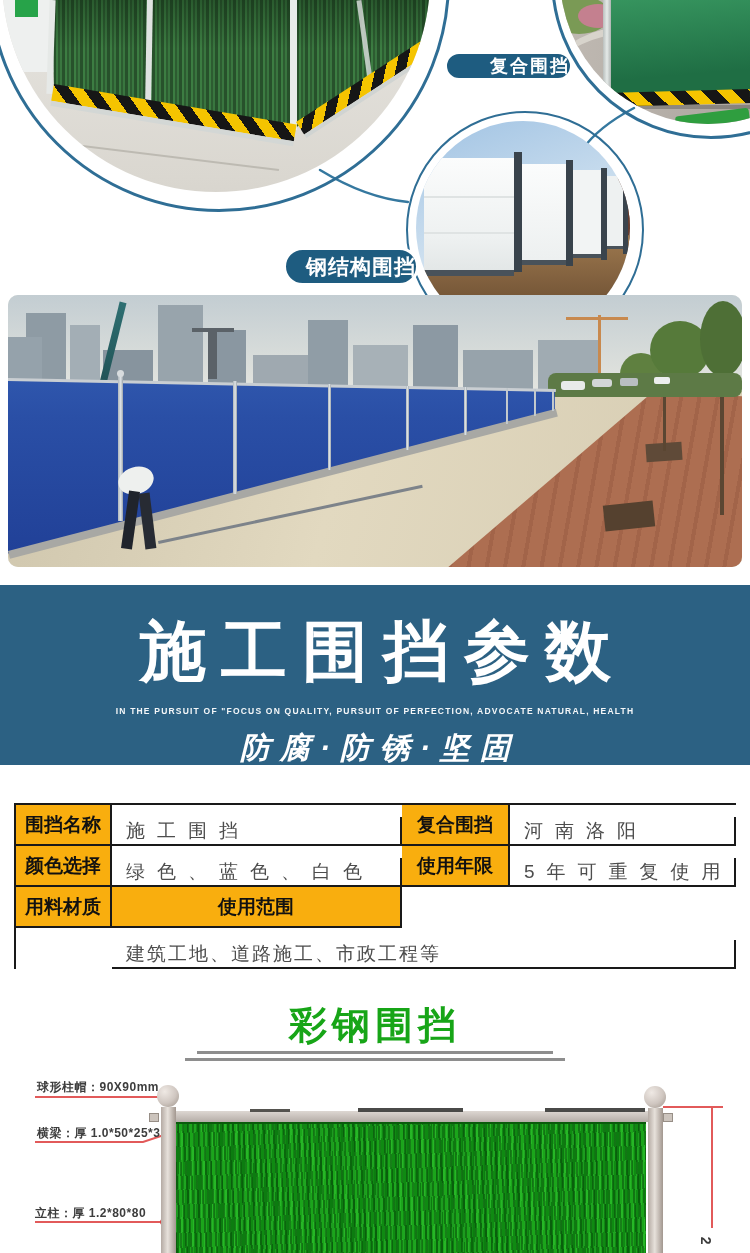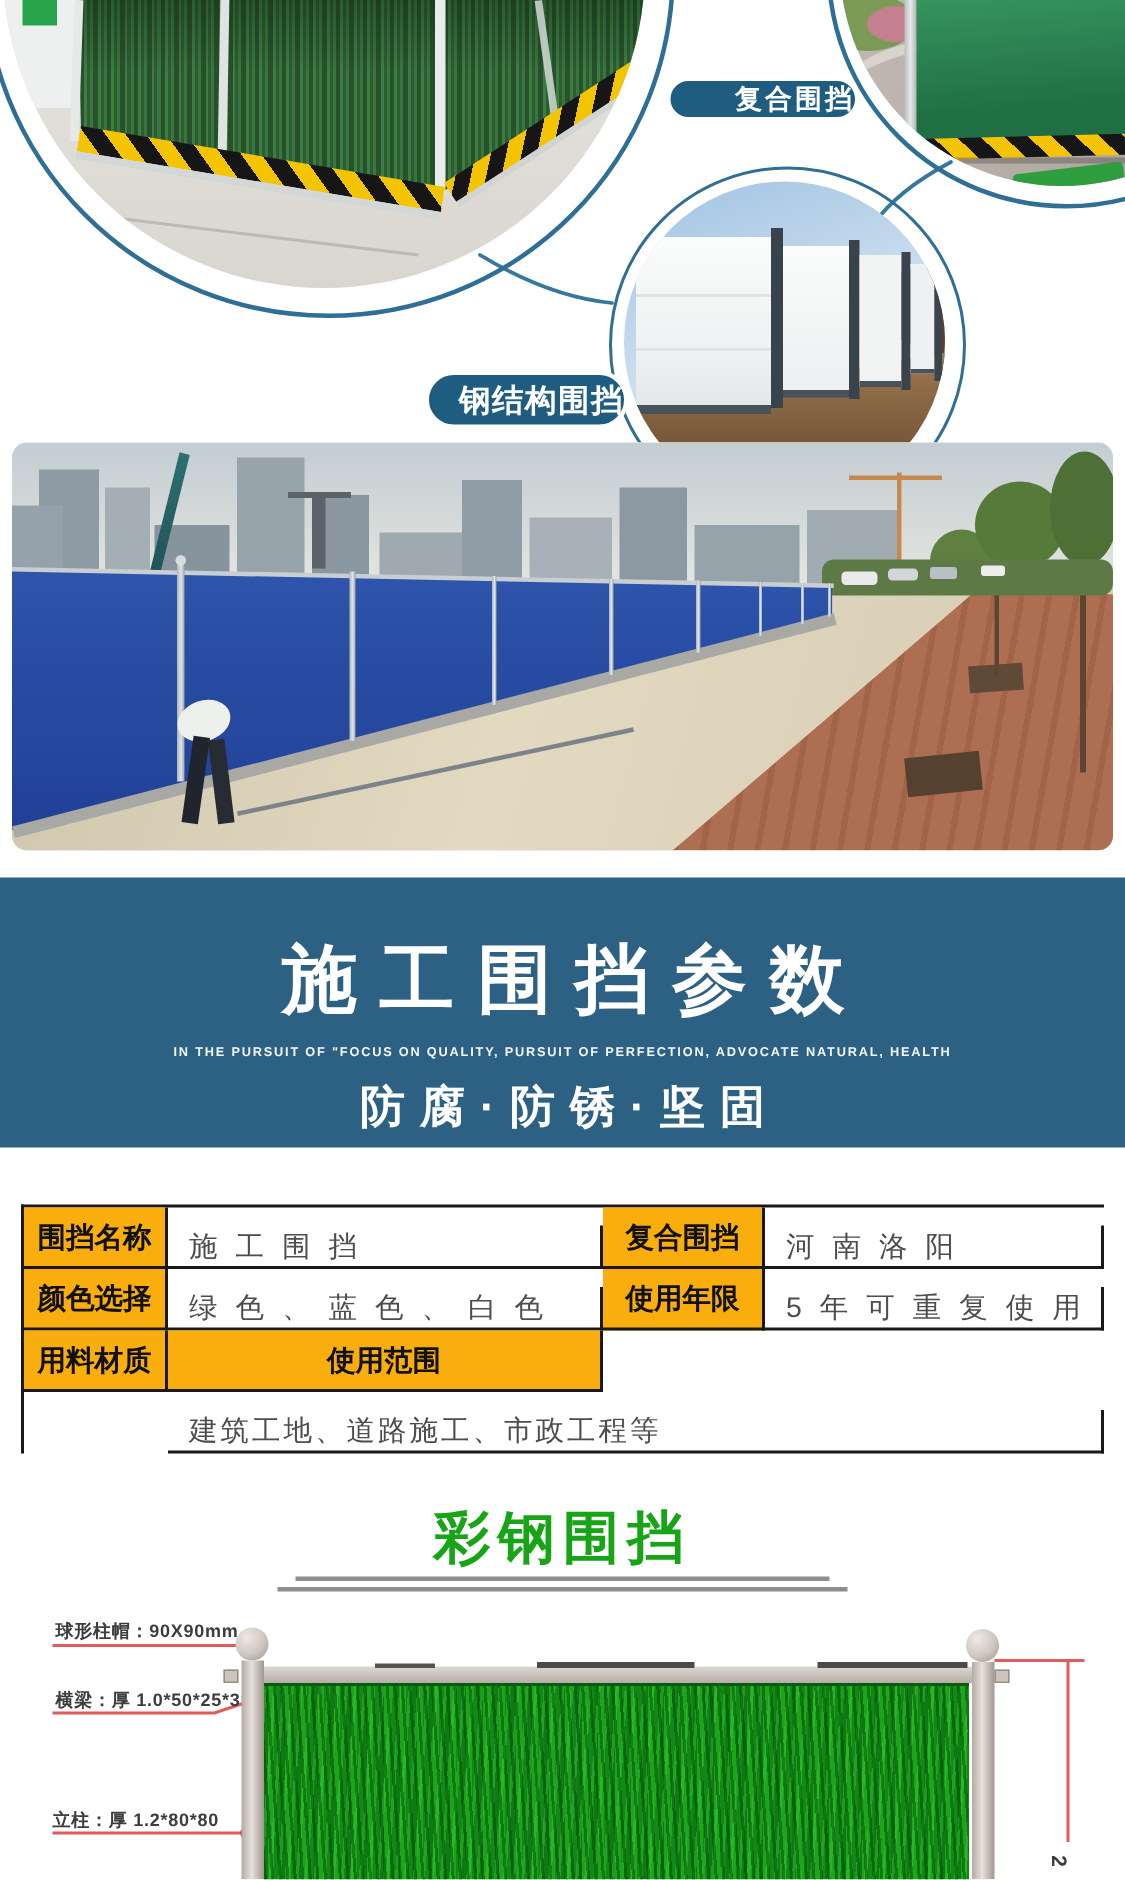--- a/index.html
+++ b/index.html
@@ -32,23 +32,23 @@
   .win{background-image:repeating-linear-gradient(0deg,rgba(255,255,255,.28) 0 2px,rgba(0,0,0,0) 2px 6px);}
   .sp-fence{position:absolute;inset:0;
      clip-path:polygon(0 31%,74.5% 35%,74.5% 42.5%,0 95%);
      background:linear-gradient(180deg,#3a66bb 0%,#2a4fa6 45%,#203f96 100%);}
   .sp-post{position:absolute;background:linear-gradient(90deg,#aeb6bb,#dfe4e7 55%,#9aa2a8);}
   .tree{position:absolute;border-radius:50%;}
 
   
   .banner{position:absolute;left:0;top:585px;width:750px;height:180px;background:#2c6183;
           color:#fff;text-align:center;}
-  .banner-title{margin:0;padding-top:35px;padding-left:16px;font-size:50px;font-weight:600;letter-spacing:15px;}
+  .banner-title{margin:0;padding-top:22px;padding-left:16px;font-size:66px;font-weight:600;letter-spacing:15px;}
   .banner-en{margin:9px 0 0 0;font-size:8.5px;font-weight:700;letter-spacing:1.2px;opacity:.95;}
-  .banner-slogan{margin:12px 0 0 0;padding-left:10px;font-size:30px;font-weight:600;letter-spacing:10px;}
+  .banner-slogan{margin:12px 0 0 0;padding-left:10px;font-size:30px;font-weight:600;letter-spacing:10px;font-style:italic;}
 
   
   .spec{position:absolute;left:14px;top:803px;width:722px;box-sizing:border-box;
         border-top:2px solid #191919;border-left:2px solid #191919;background:#fff;
         display:grid;grid-template-columns:96px 290px 108px 1fr;grid-auto-rows:41px;}
   .spec>div{border-right:2px solid #191919;border-bottom:2px solid #191919;
             display:flex;align-items:center;font-size:19px;}
   .th{background:#f9ae0e;justify-content:center;font-weight:700;color:#111;}
   .td{padding-left:14px;color:#4d4d4d;margin-top:12px;}
   .span3{grid-column:2/5;}

